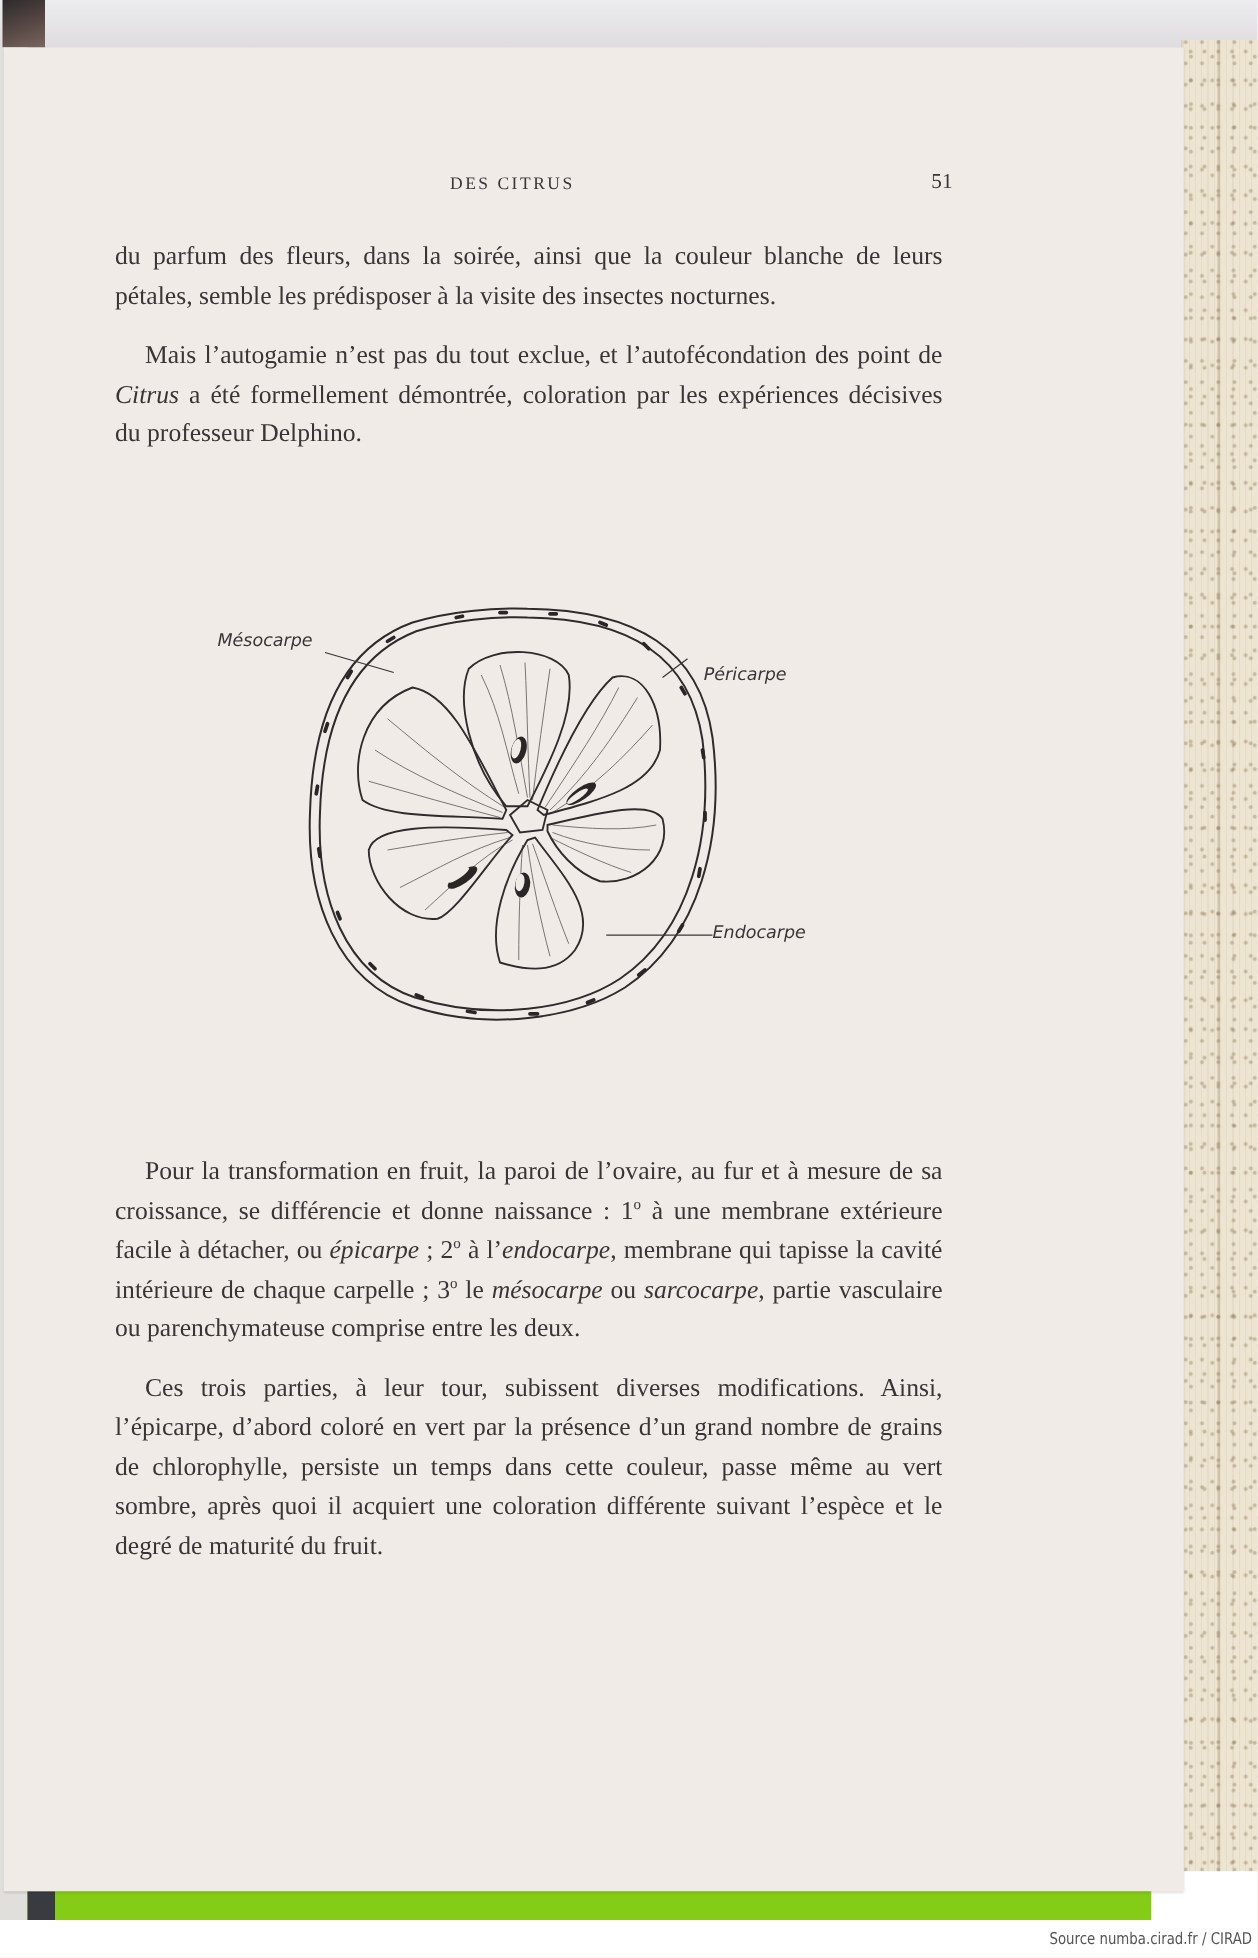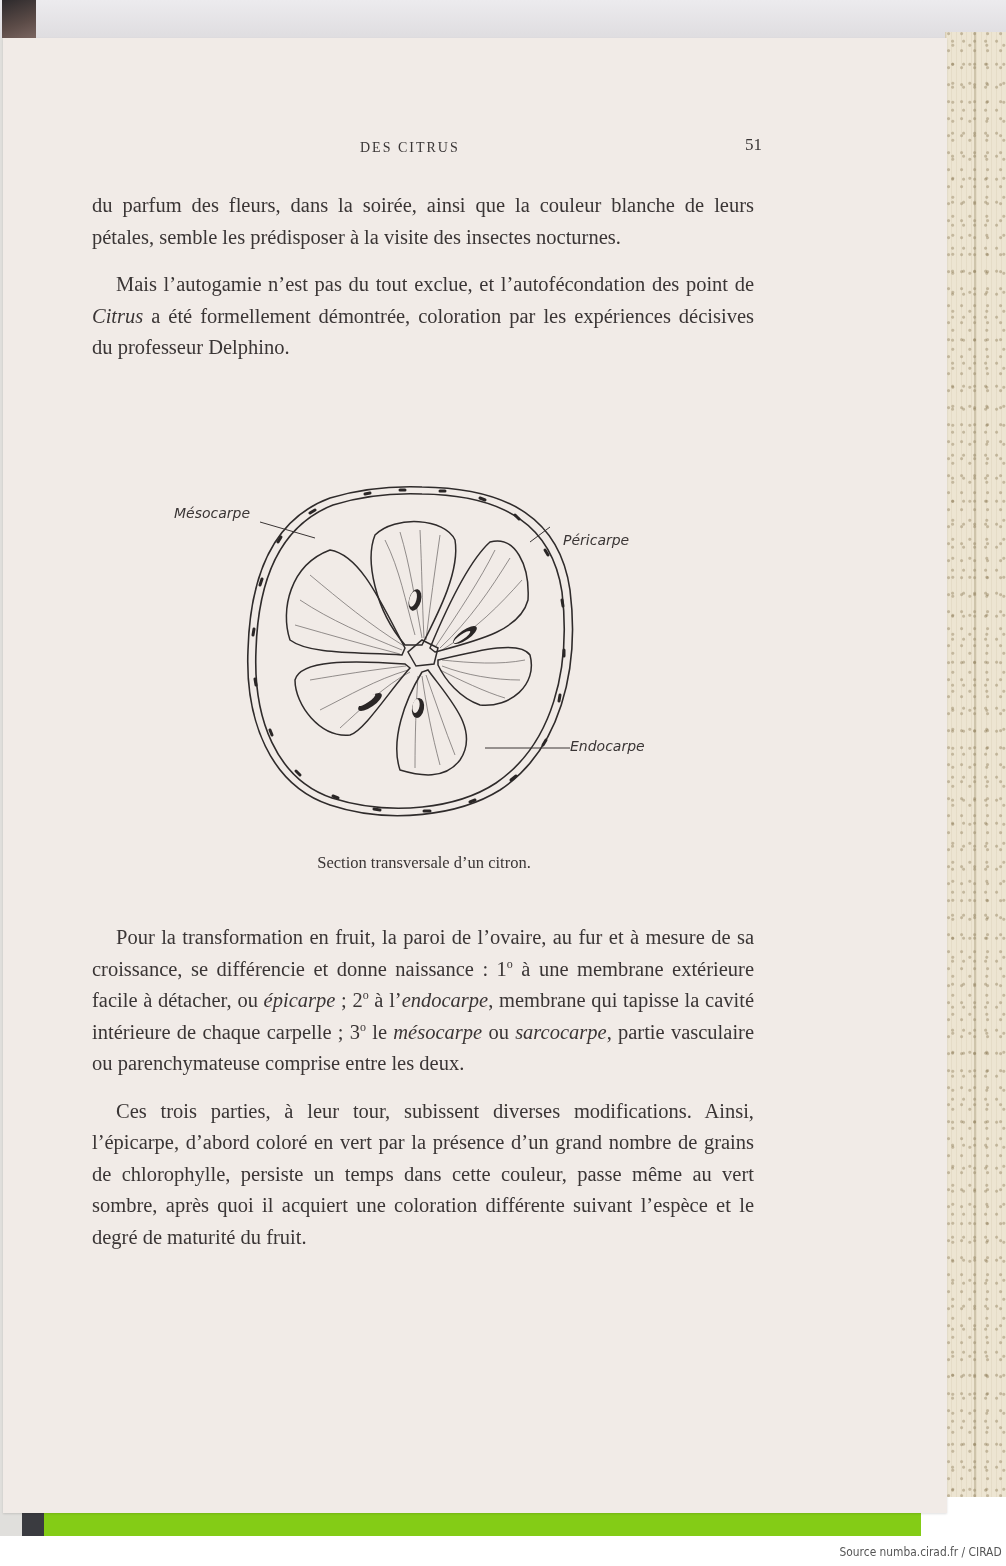--- a/index.html
+++ b/index.html
@@ -177,21 +177,20 @@
         <line x1="100" y1="42" x2="155" y2="58"></line>
         <line x1="390" y1="47" x2="370" y2="62"></line>
         <line x1="410" y1="268" x2="325" y2="268"></line>
       </g>
     </svg>
     <div class="fig-label" style="left:14px; top:25px;">Mésocarpe</div>
     <div class="fig-label" style="left:403px; top:30px;margin-top:22px;">Péricarpe</div>
     <div class="fig-label" style="left:410px; top:258px;">Endocarpe</div>
   </div>
 
-  <div class="caption">Section transversale d’un citron.</div>
 
   <div class="text-block para-bottom">
     <p class="indent"><span>Pour la transformation en fruit, la paroi de l’ovaire, au fur et à mesure de sa croissance, se différencie et donne naissance : 1</span><sup>o</sup><span> à une membrane extérieure facile à détacher, ou </span><em>épicarpe</em><span> ; 2</span><sup>o</sup><span> à l’</span><em>endocarpe</em><span>, membrane qui tapisse la cavité intérieure de chaque carpelle ; 3</span><sup>o</sup><span> le </span><em>mésocarpe</em><span> ou </span><em>sarcocarpe</em><span>, partie vasculaire ou parenchymateuse comprise entre les deux.</span></p>
     <p class="indent">Ces trois parties, à leur tour, subissent diverses modifications. Ainsi, l’épicarpe, d’abord coloré en vert par la présence d’un grand nombre de grains de chlorophylle, persiste un temps dans cette couleur, passe même au vert sombre, après quoi il acquiert une coloration différente suivant l’espèce et le degré de maturité du fruit.</p>
   </div>
 </div>
 
 <div class="source-credit">Source numba.cirad.fr / CIRAD</div>
 
 </body></html>

